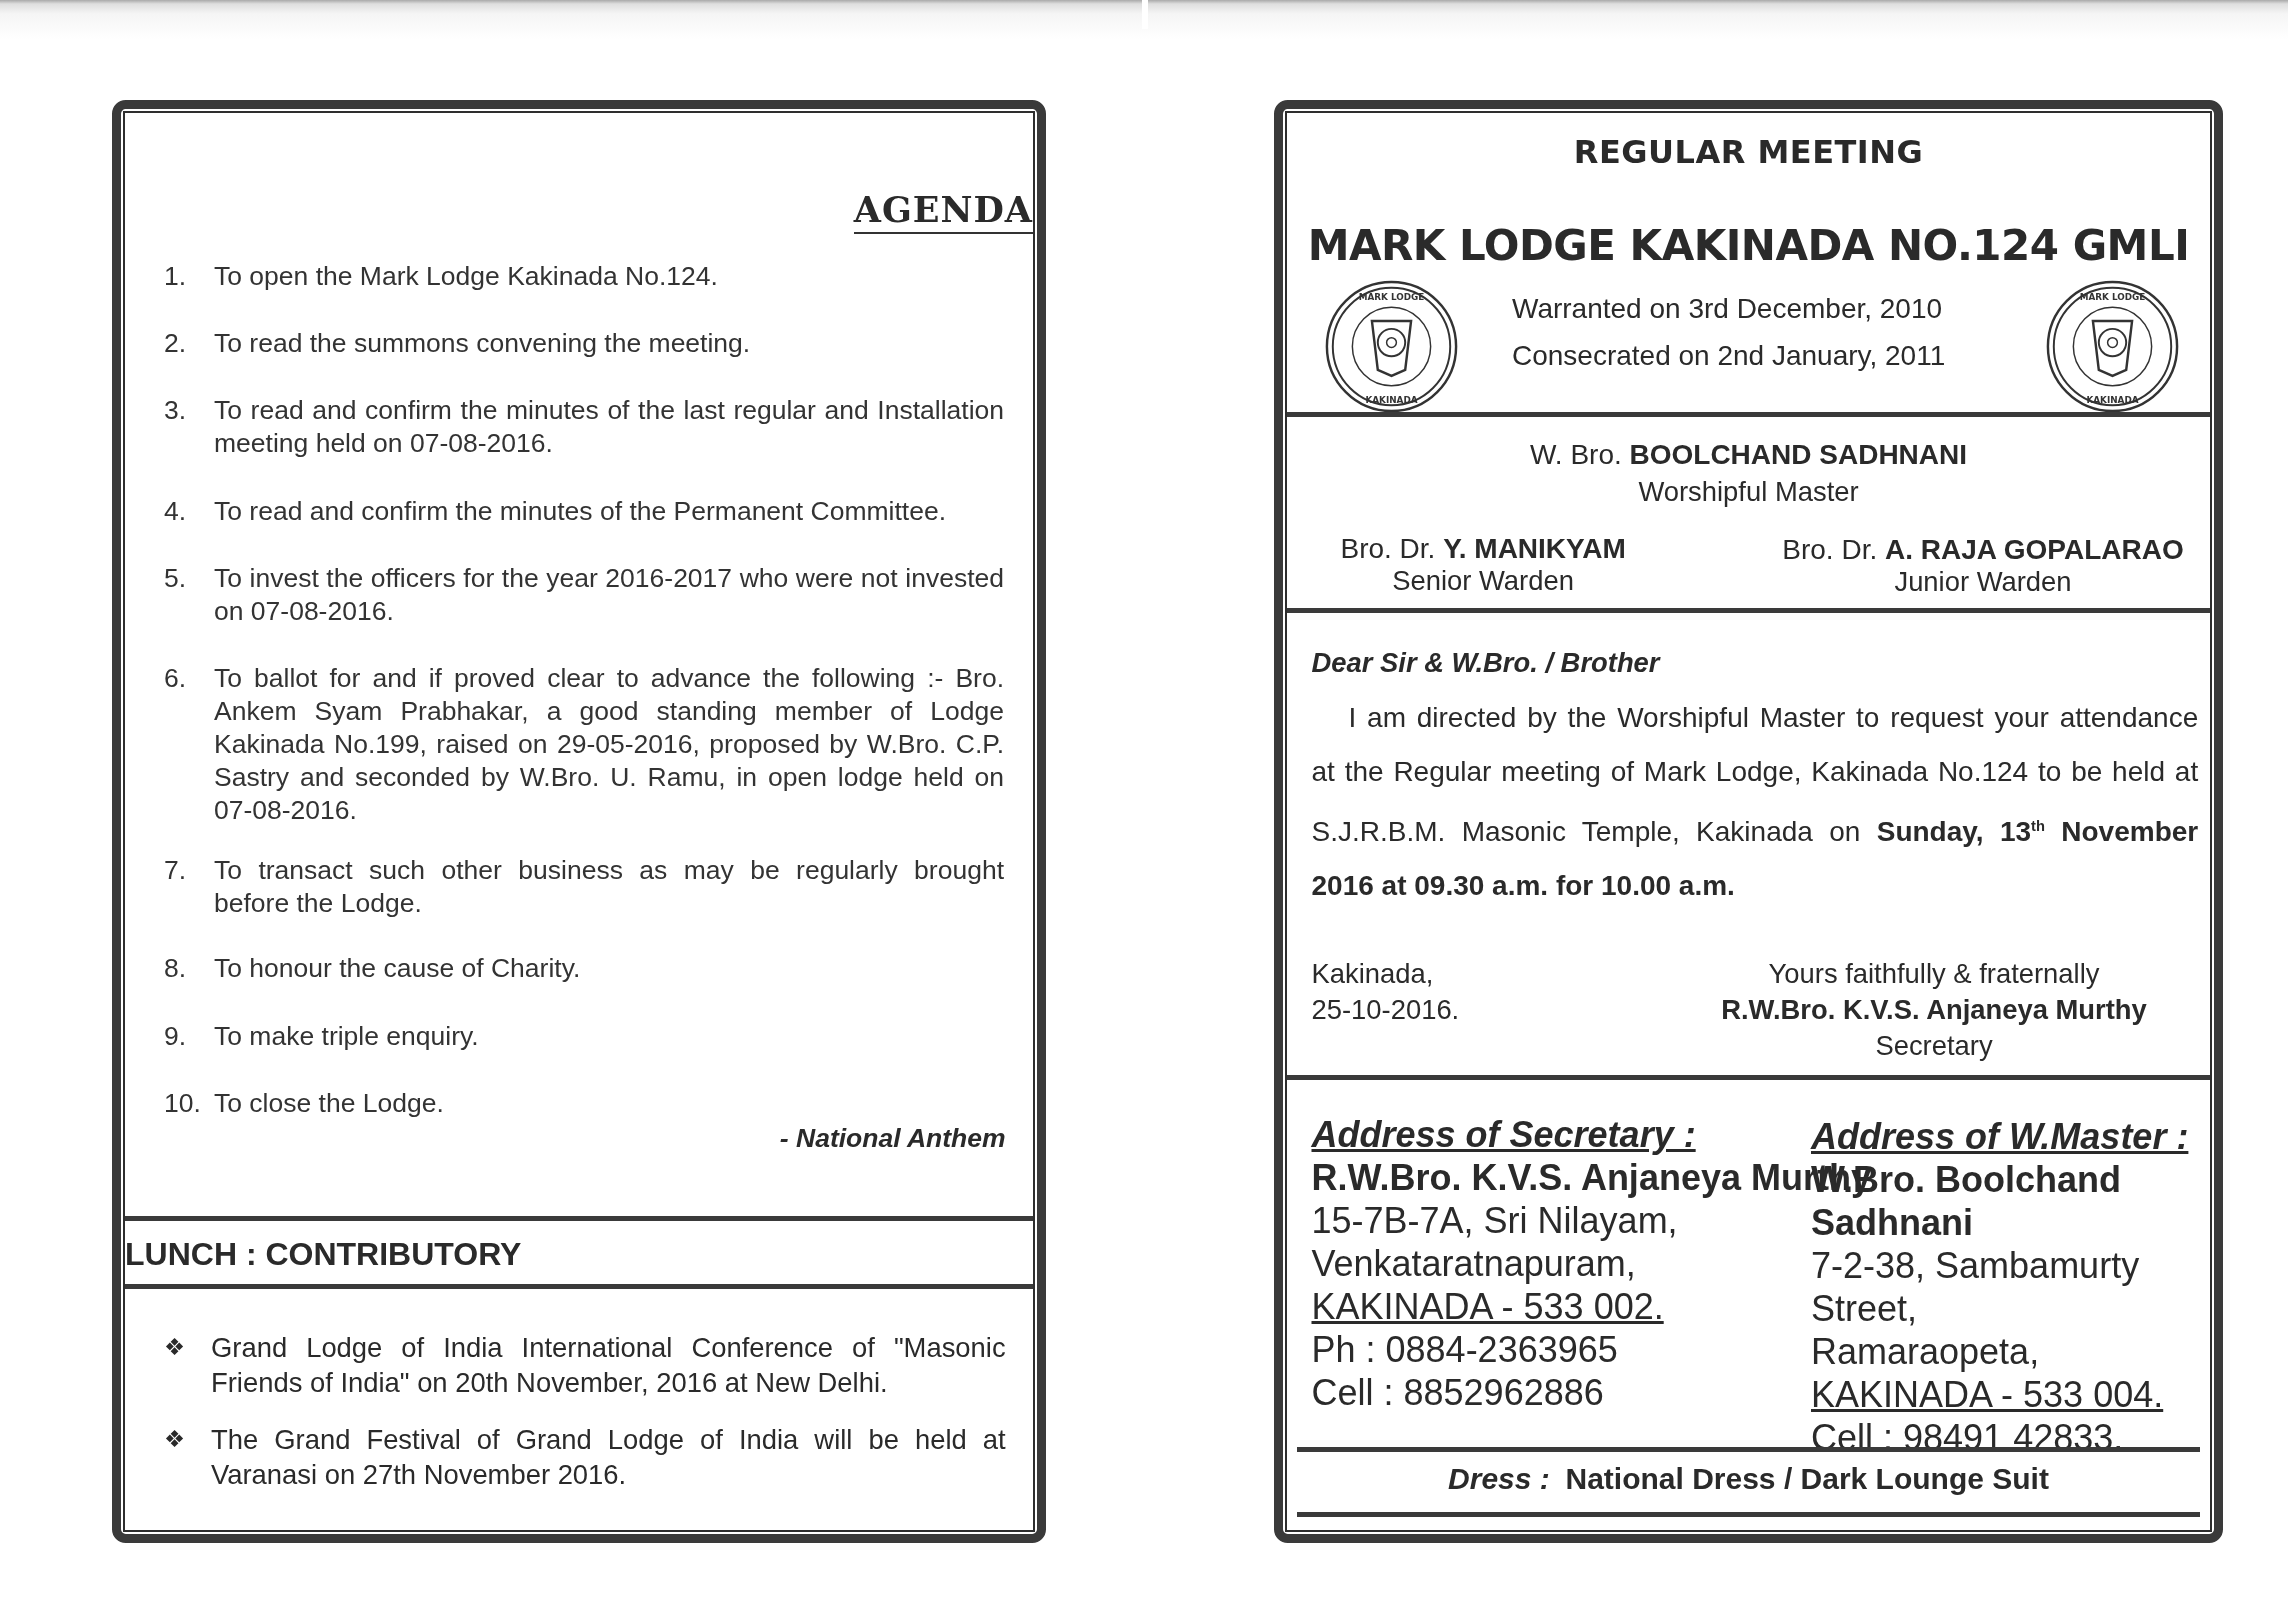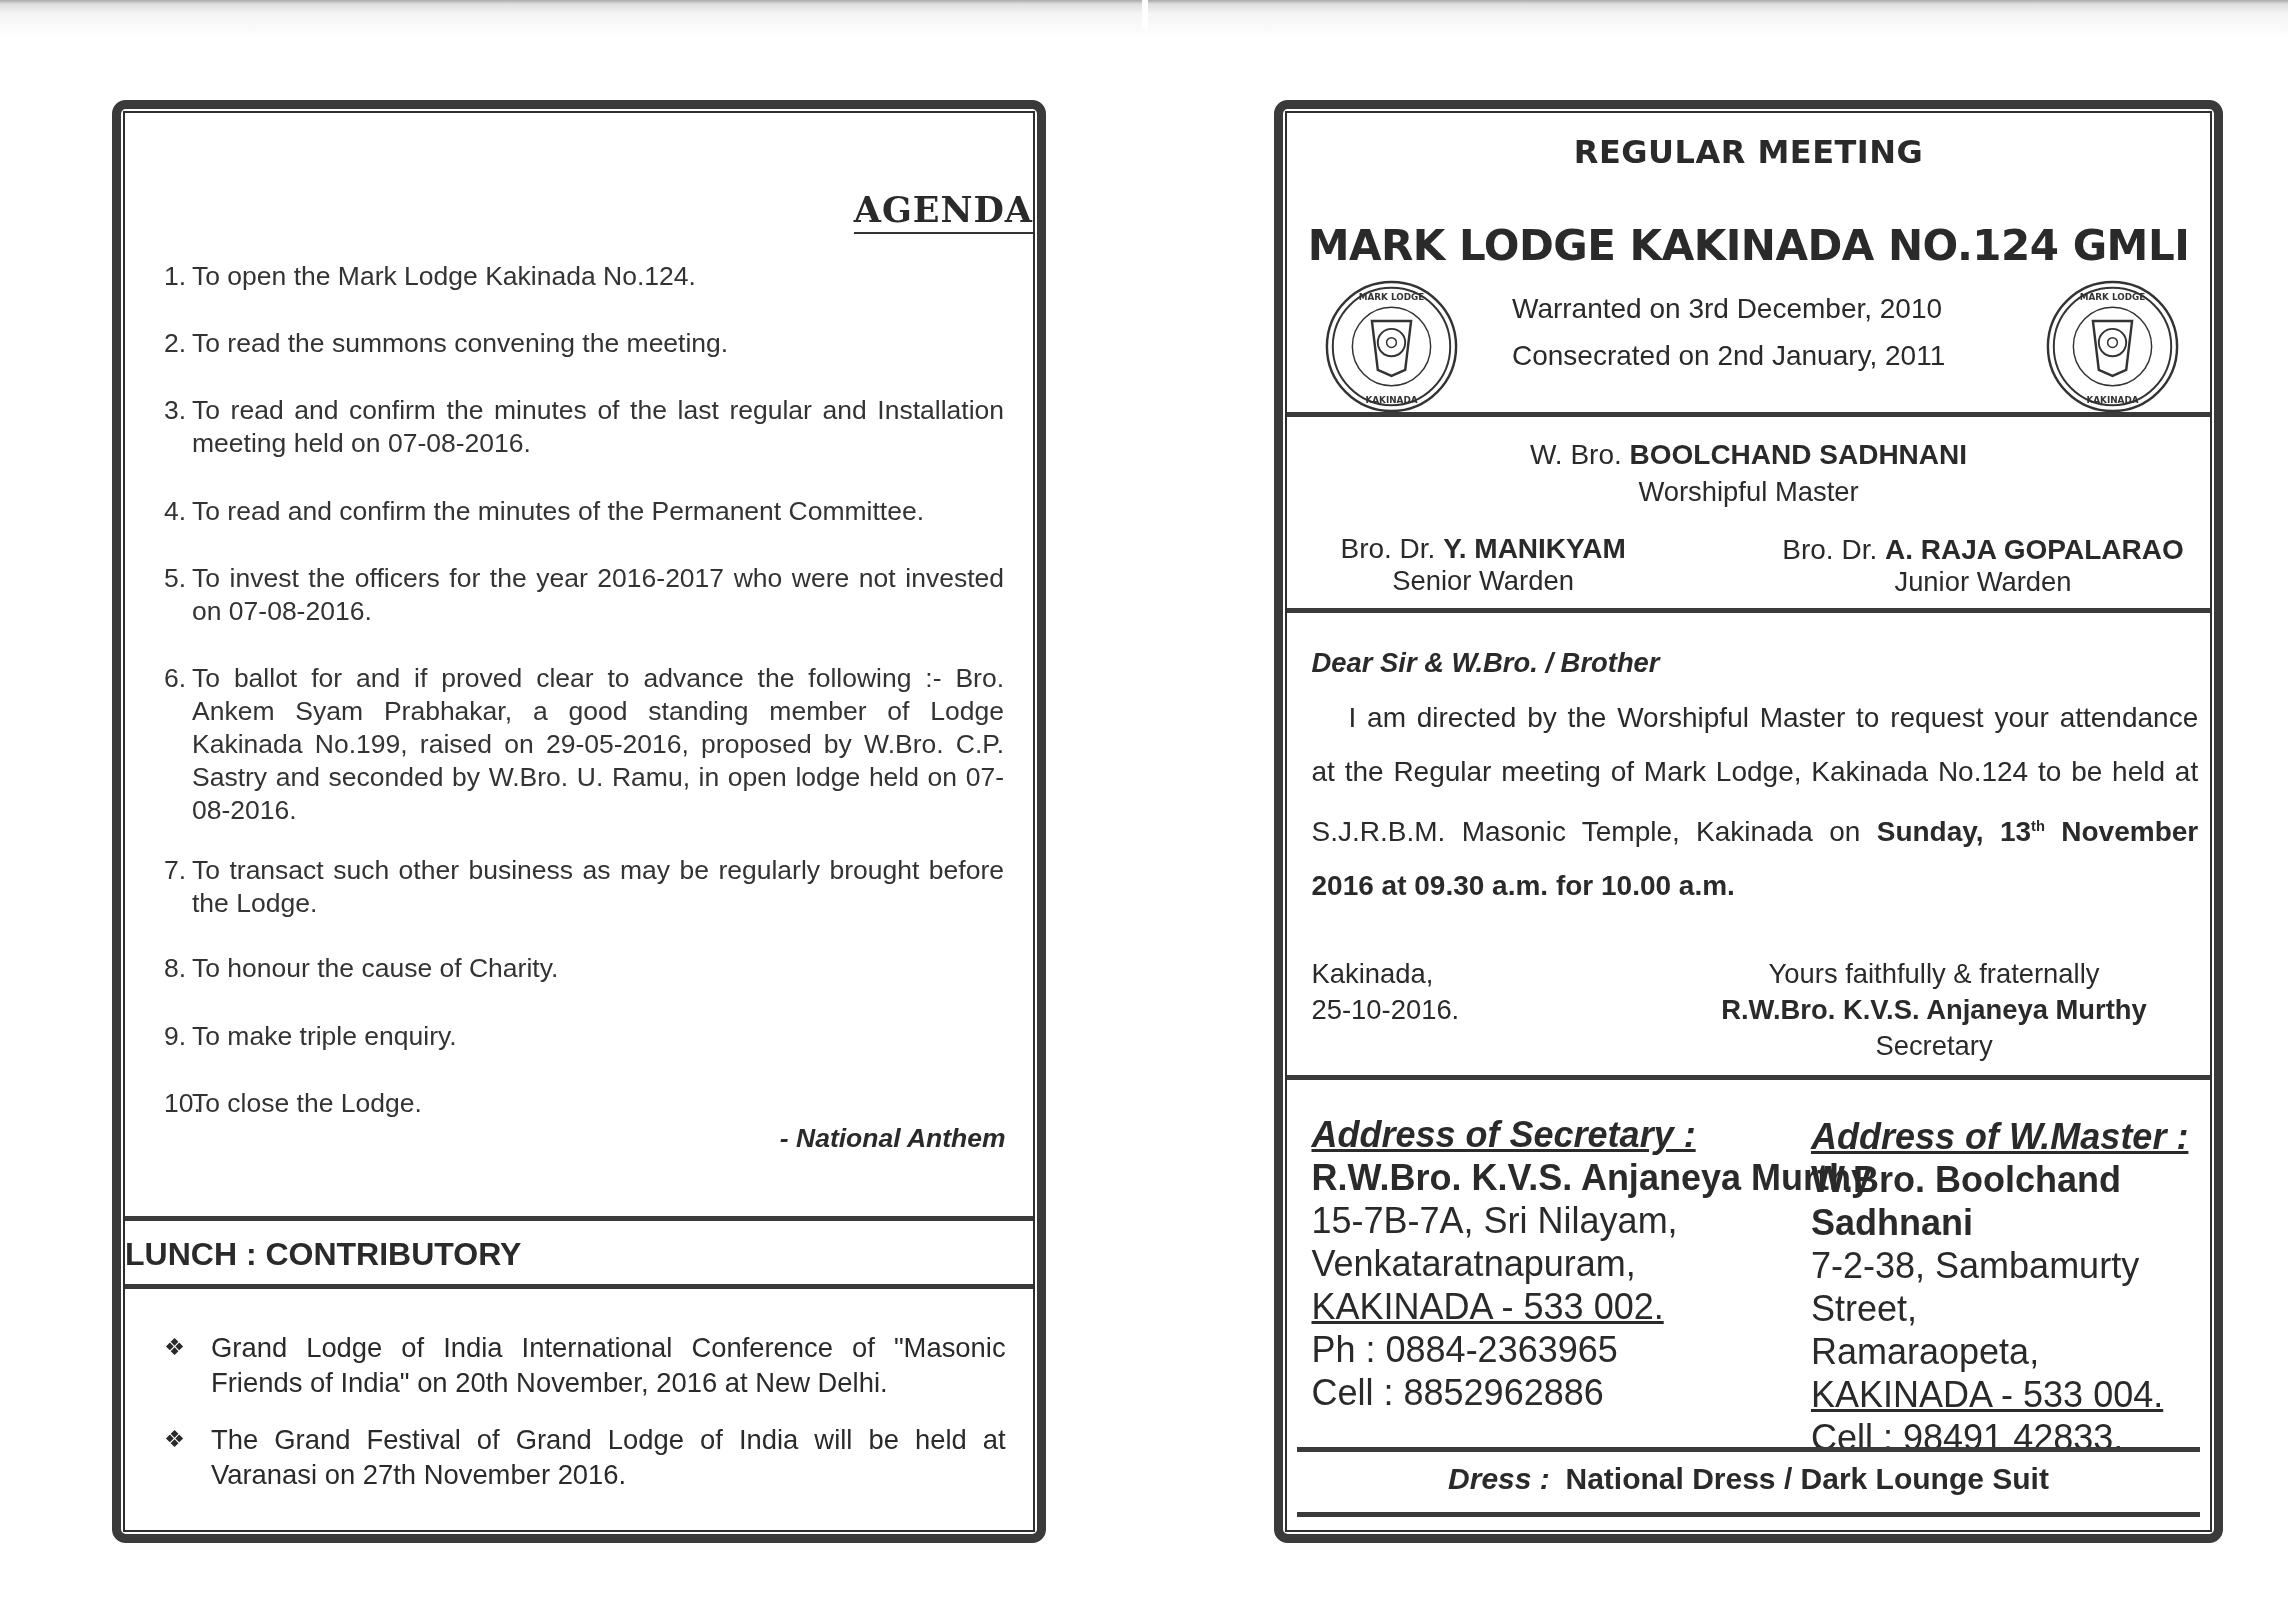--- a/index.html
+++ b/index.html
@@ -32,21 +32,21 @@
 
     
     .agenda-title {
       position: absolute; left: 0; right: 0; top: 35px; text-align: right;
       font-family: "DejaVu Serif", "Liberation Serif", serif; font-weight: bold;
       font-size: 35px; letter-spacing: 1px; margin-top: 41px;
     }
     .agenda-title span { border-bottom: 2.9px solid #333; padding-bottom: 2px; }
     .agenda-item { position: absolute; left: 39px; right: 29px; font-size: 26.5px; line-height: 33px; color: #333; }
     .agenda-item .num { position: absolute; left: 0; top: 0; width: 49px; }
-    .agenda-item .txt { margin-left: 28px; text-align: justify; }
+    .agenda-item .txt { margin-left: 50px; text-align: justify; }
     .anthem { position: absolute; right: 27.4px; font-size: 26.5px; font-style: italic; font-weight: bold; }
     .lunch { position: absolute; left: 0; right: 0; text-align: left; font-size: 32px; font-weight: bold; }
     .notice { position: absolute; left: 39px; right: 27.4px; font-size: 27.4px; line-height: 35px; }
     .notice .bullet { position: absolute; left: 0; top: 0; font-size: 23.5px; }
     .notice .txt { margin-left: 47px; text-align: justify; }
 
     
     .c { position: absolute; left: 0; right: 0; text-align: center; }
     .reg-meeting { font-family: "DejaVu Sans", sans-serif; font-weight: bold; font-size: 32px; letter-spacing: 0.5px; }
     .lodge-title { font-family: "DejaVu Sans", sans-serif; font-weight: bold; font-size: 42px; letter-spacing: -0.5px; }

